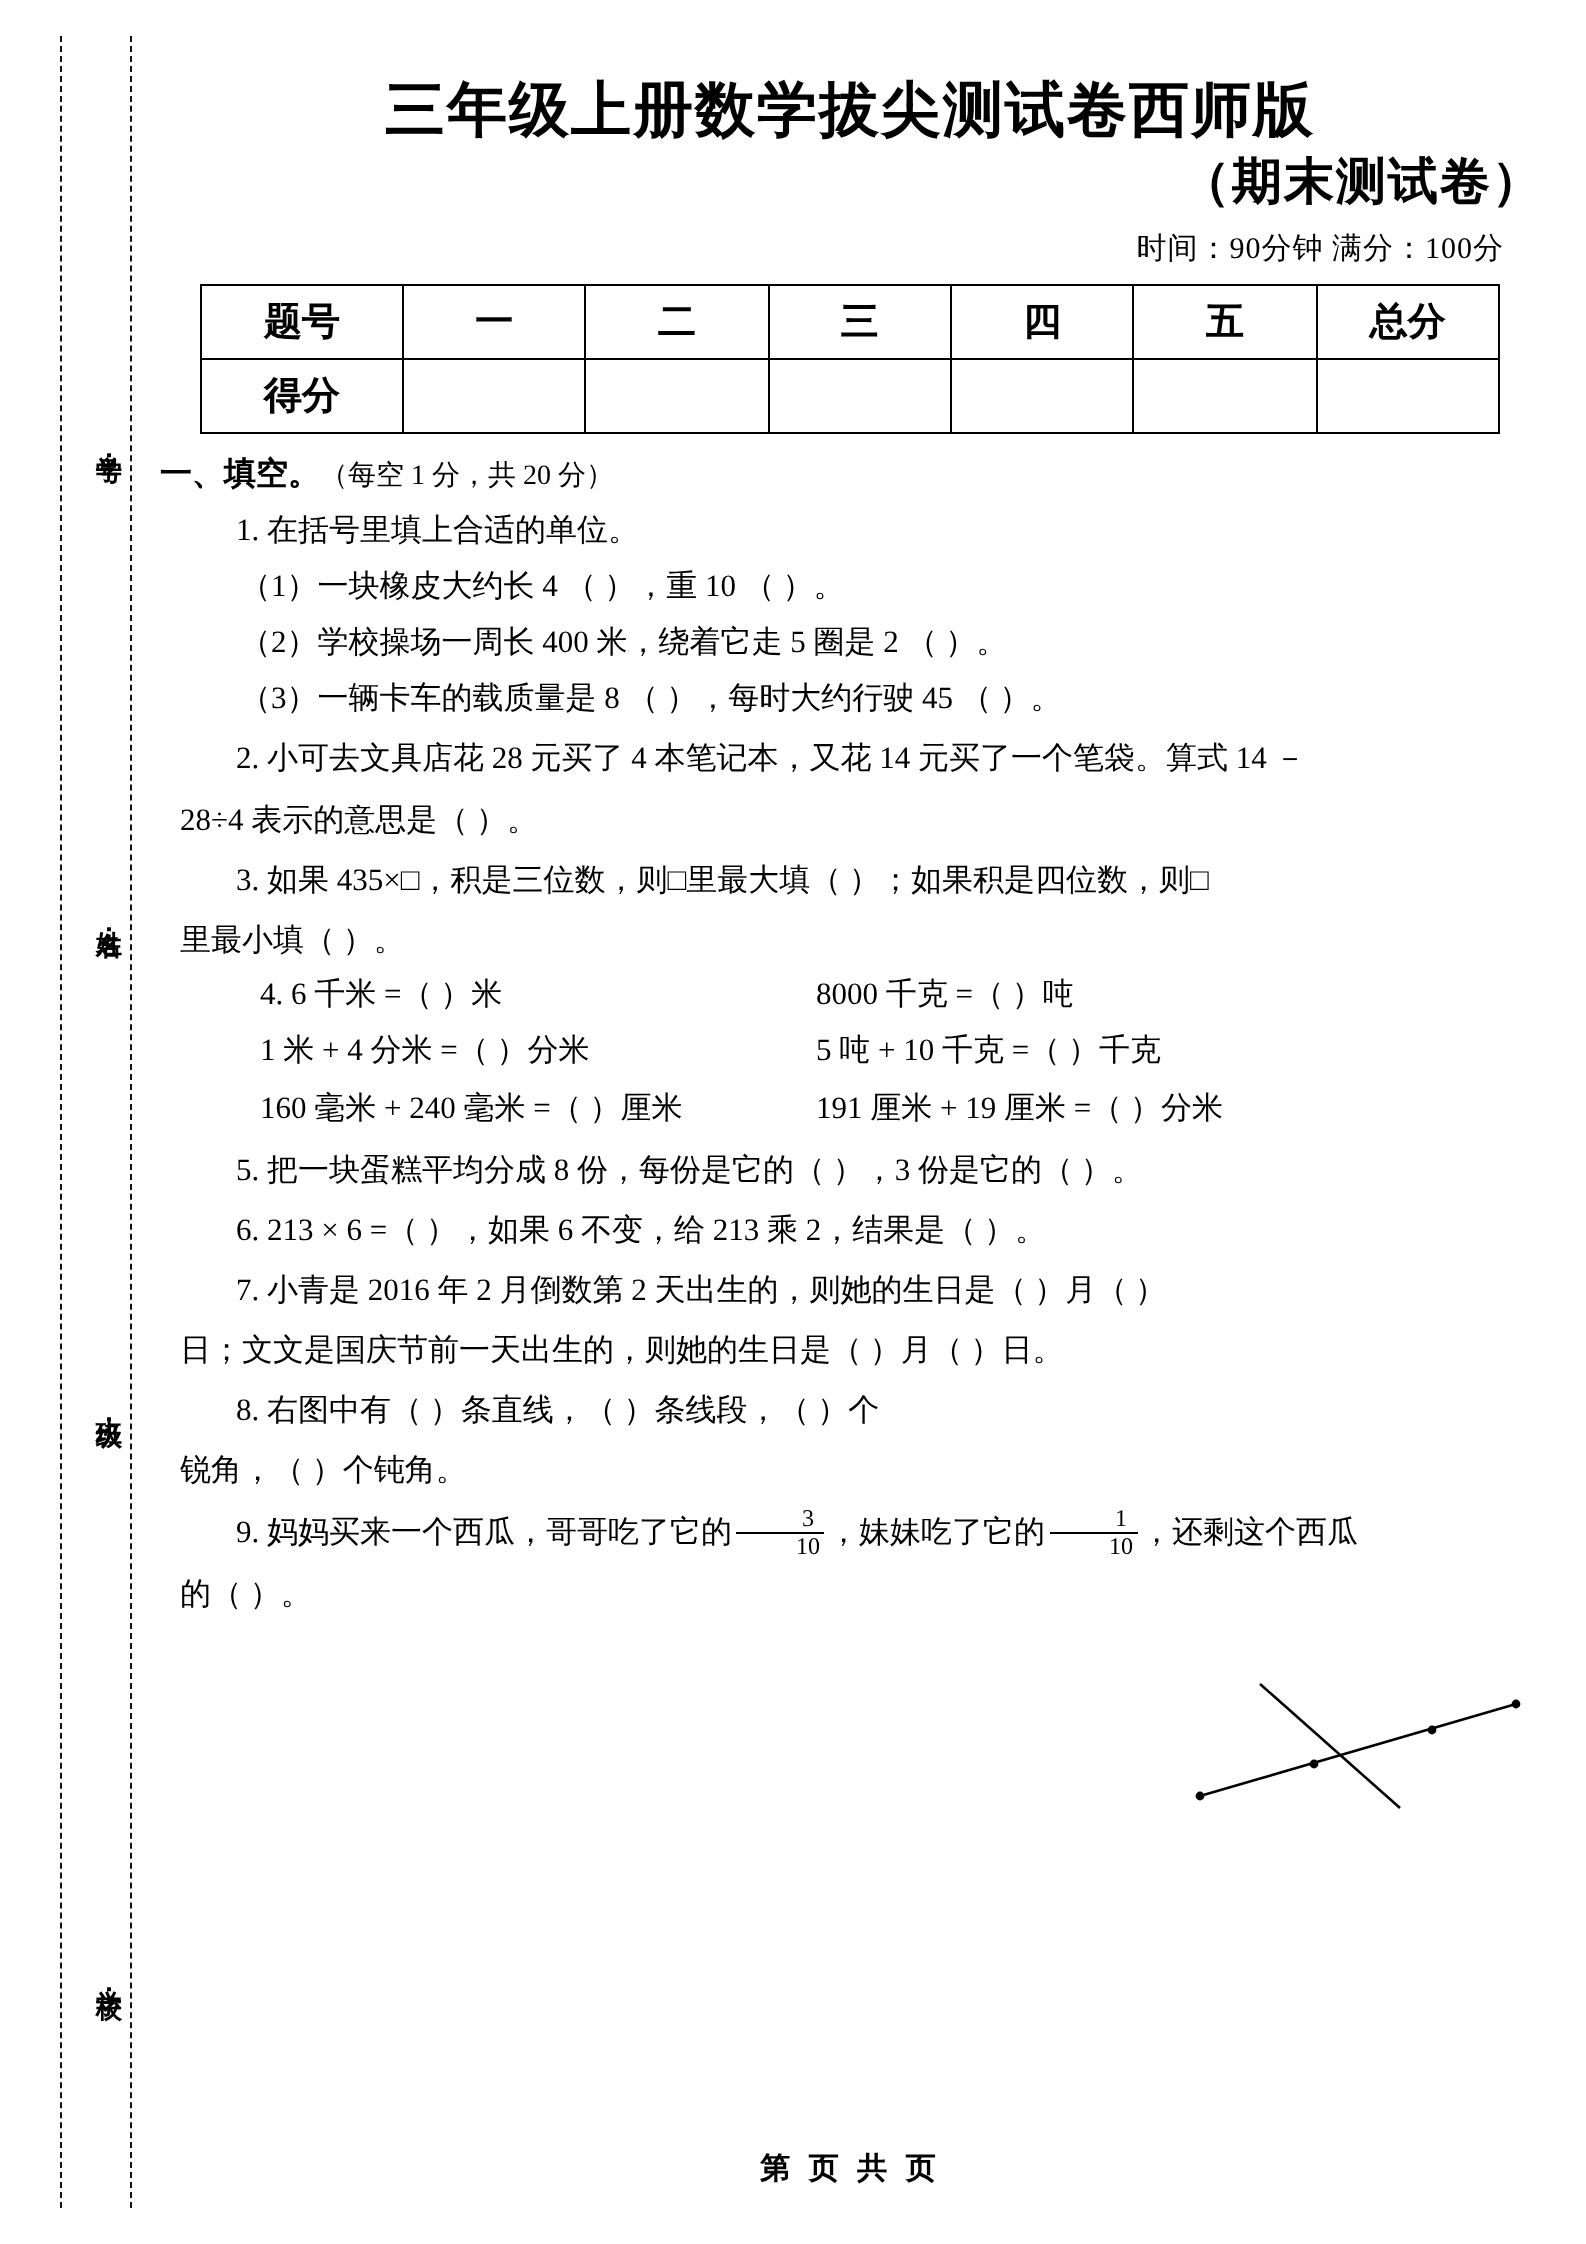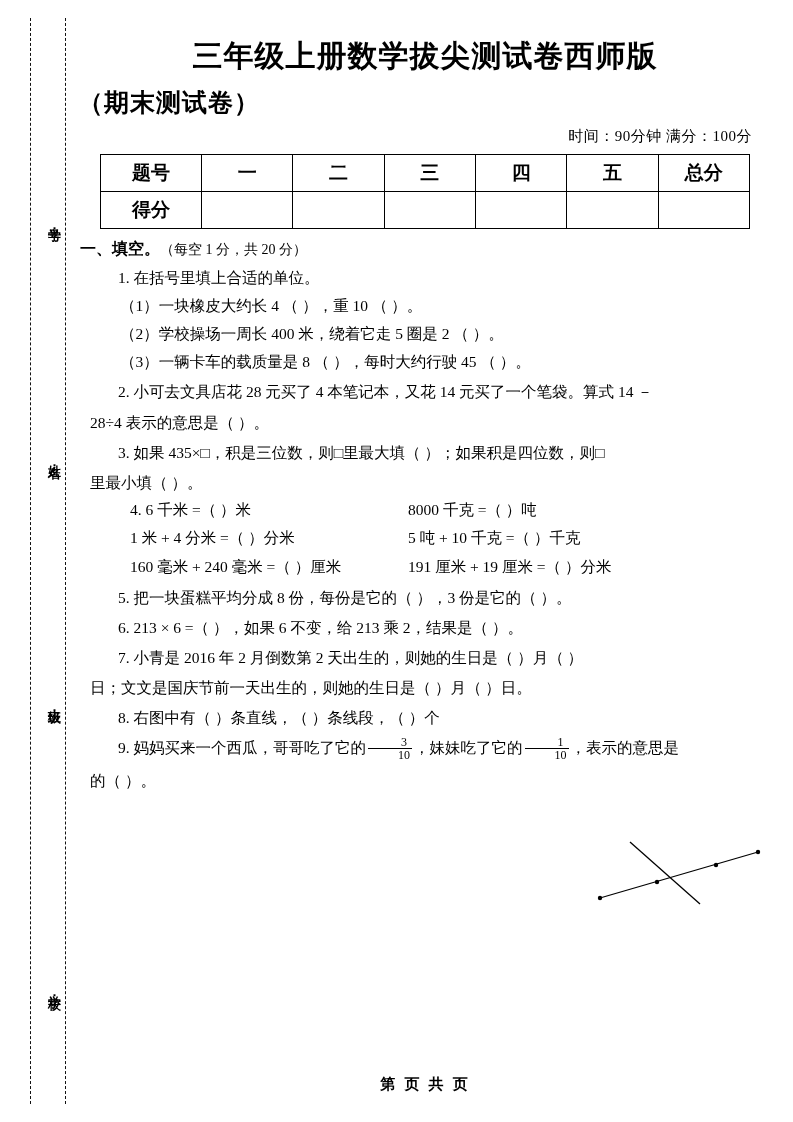--- a/index.html
+++ b/index.html
@@ -56,25 +56,24 @@
   .title {
     text-align: center;
     font-family: "DejaVu Sans", sans-serif;
     font-weight: bold;
     font-size: 30px;
     letter-spacing: 1px;
     margin-top: 38px;
     line-height: 1.2;
   }
   .subtitle {
-    text-align: left;
+    text-align: right;
     font-family: "DejaVu Sans", sans-serif;
     font-weight: bold;
     font-size: 25px;
-    margin-top: 12px;
     letter-spacing: 1px;
   }
   .meta {
     text-align: right;
     font-size: 15px;
     margin-top: 8px;
     padding-right: 20px;
     letter-spacing: 0.5px;
   }
 
@@ -228,31 +227,32 @@
     <div class="c2">191 厘米 + 19 厘米 =（        ）分米</div>
   </div>
 
   <div class="q">5. 把一块蛋糕平均分成 8 份，每份是它的（        ），3 份是它的（        ）。</div>
   <div class="q">6. 213 × 6 =（        ），如果 6 不变，给 213 乘 2，结果是（        ）。</div>
 
   <div class="q">7. 小青是 2016 年 2 月倒数第 2 天出生的，则她的生日是（        ）月（        ）</div>
   <div class="q cont">日；文文是国庆节前一天出生的，则她的生日是（        ）月（        ）日。</div>
 
   <div class="q">8. 右图中有（        ）条直线，（        ）条线段，（        ）个</div>
+  <div class="q cont">锐角，（        ）个钝角。</div>
 
   <div class="fig-lines">
     <svg width="170" height="72" viewBox="0 0 170 72" xmlns="http://www.w3.org/2000/svg">
       <line x1="6" y1="62" x2="164" y2="16" stroke="#000" stroke-width="1.3"></line>
       <line x1="36" y1="6" x2="106" y2="68" stroke="#000" stroke-width="1.3"></line>
       <circle cx="6" cy="62" r="2.2" fill="#000"></circle>
       <circle cx="164" cy="16" r="2.2" fill="#000"></circle>
       <circle cx="122" cy="29" r="2.2" fill="#000"></circle>
       <circle cx="63" cy="46" r="2.2" fill="#000"></circle>
     </svg>
   </div>
 
   <div class="q">
-    <span>9. 妈妈买来一个西瓜，哥哥吃了它的</span><span class="frac"><span class="num">3</span><span class="den">10</span></span><span>，妹妹吃了它的</span><span class="frac"><span class="num">1</span><span class="den">10</span></span><span>，表示的意思是</span>
+    <span>9. 妈妈买来一个西瓜，哥哥吃了它的</span><span class="frac"><span class="num">3</span><span class="den">10</span></span><span>，妹妹吃了它的</span><span class="frac"><span class="num">1</span><span class="den">10</span></span><span>，还剩这个西瓜</span>
   </div>
   <div class="q cont">的（        ）。</div>
 
   <div class="footer">第 页 共 页</div>
 </div>
 
 </body></html>

